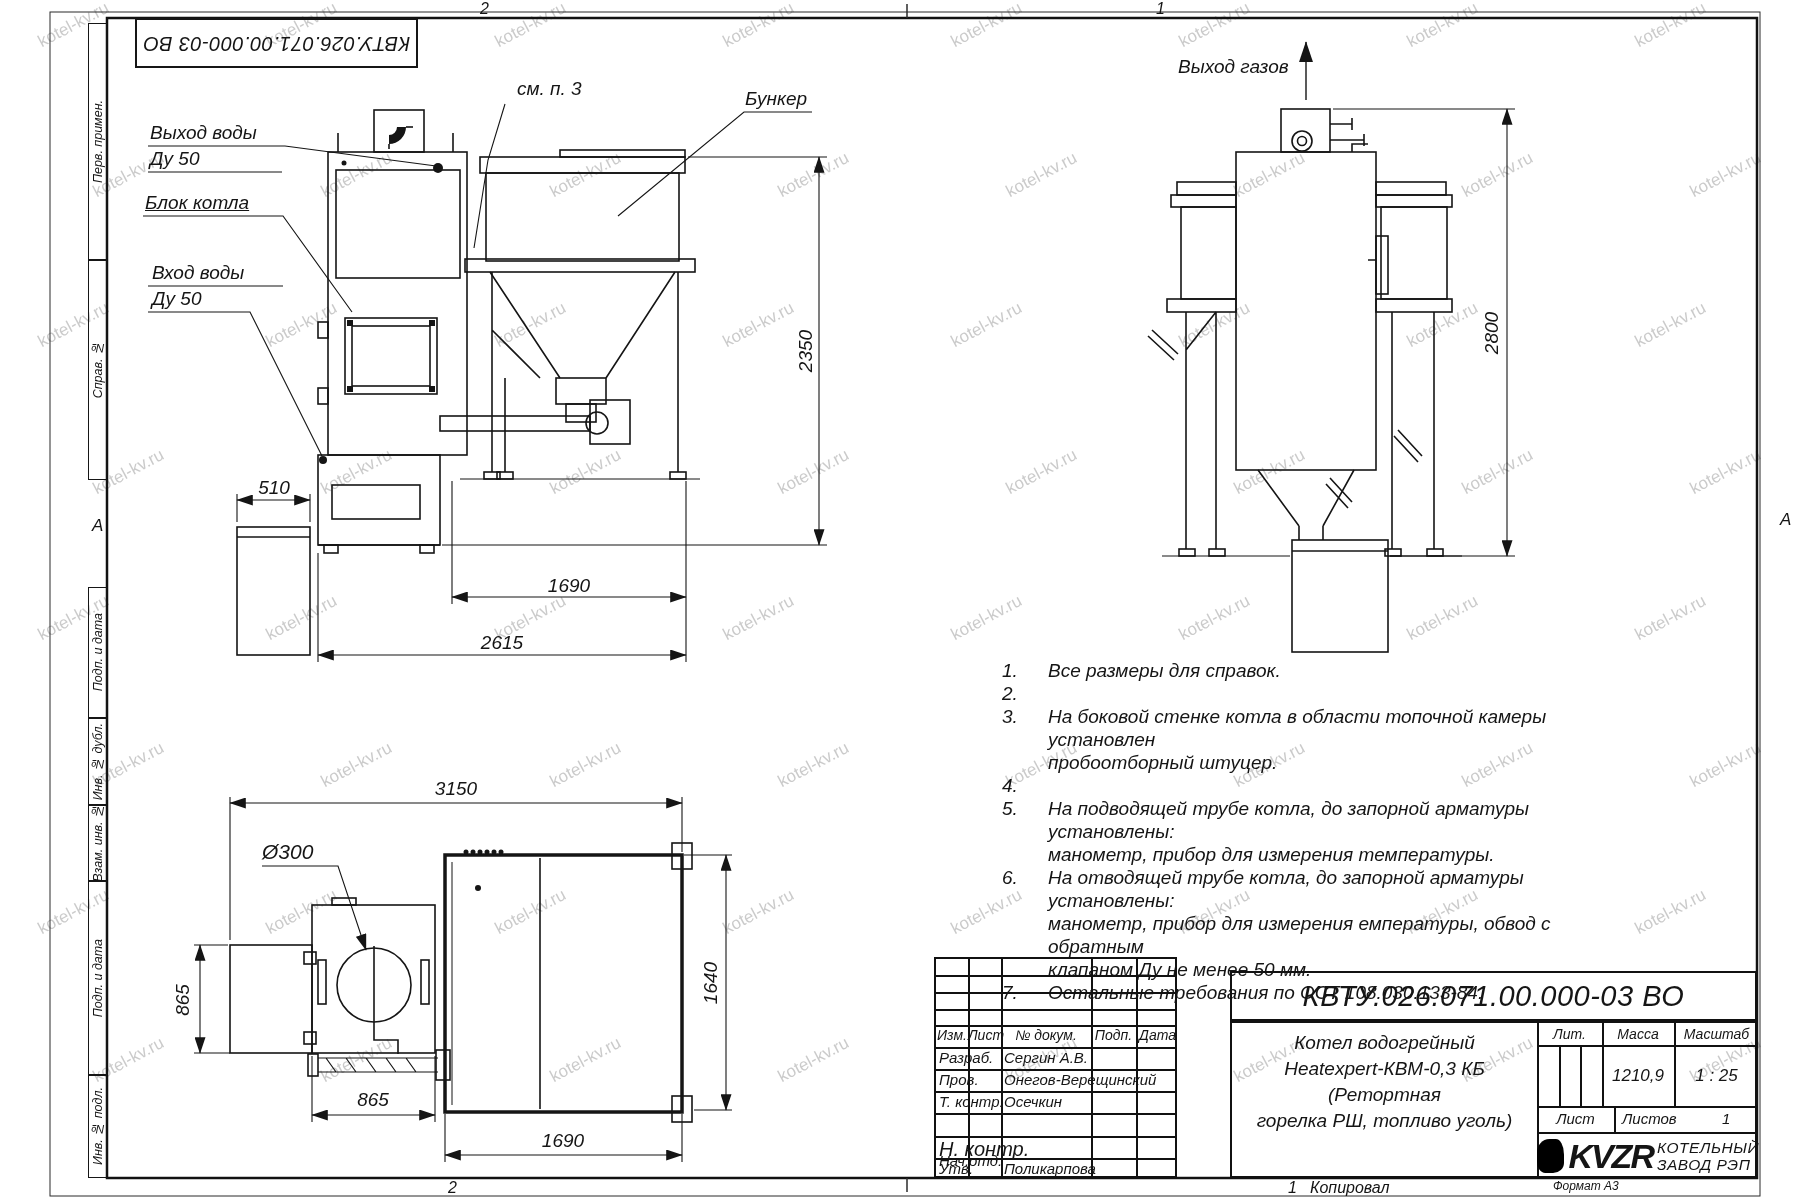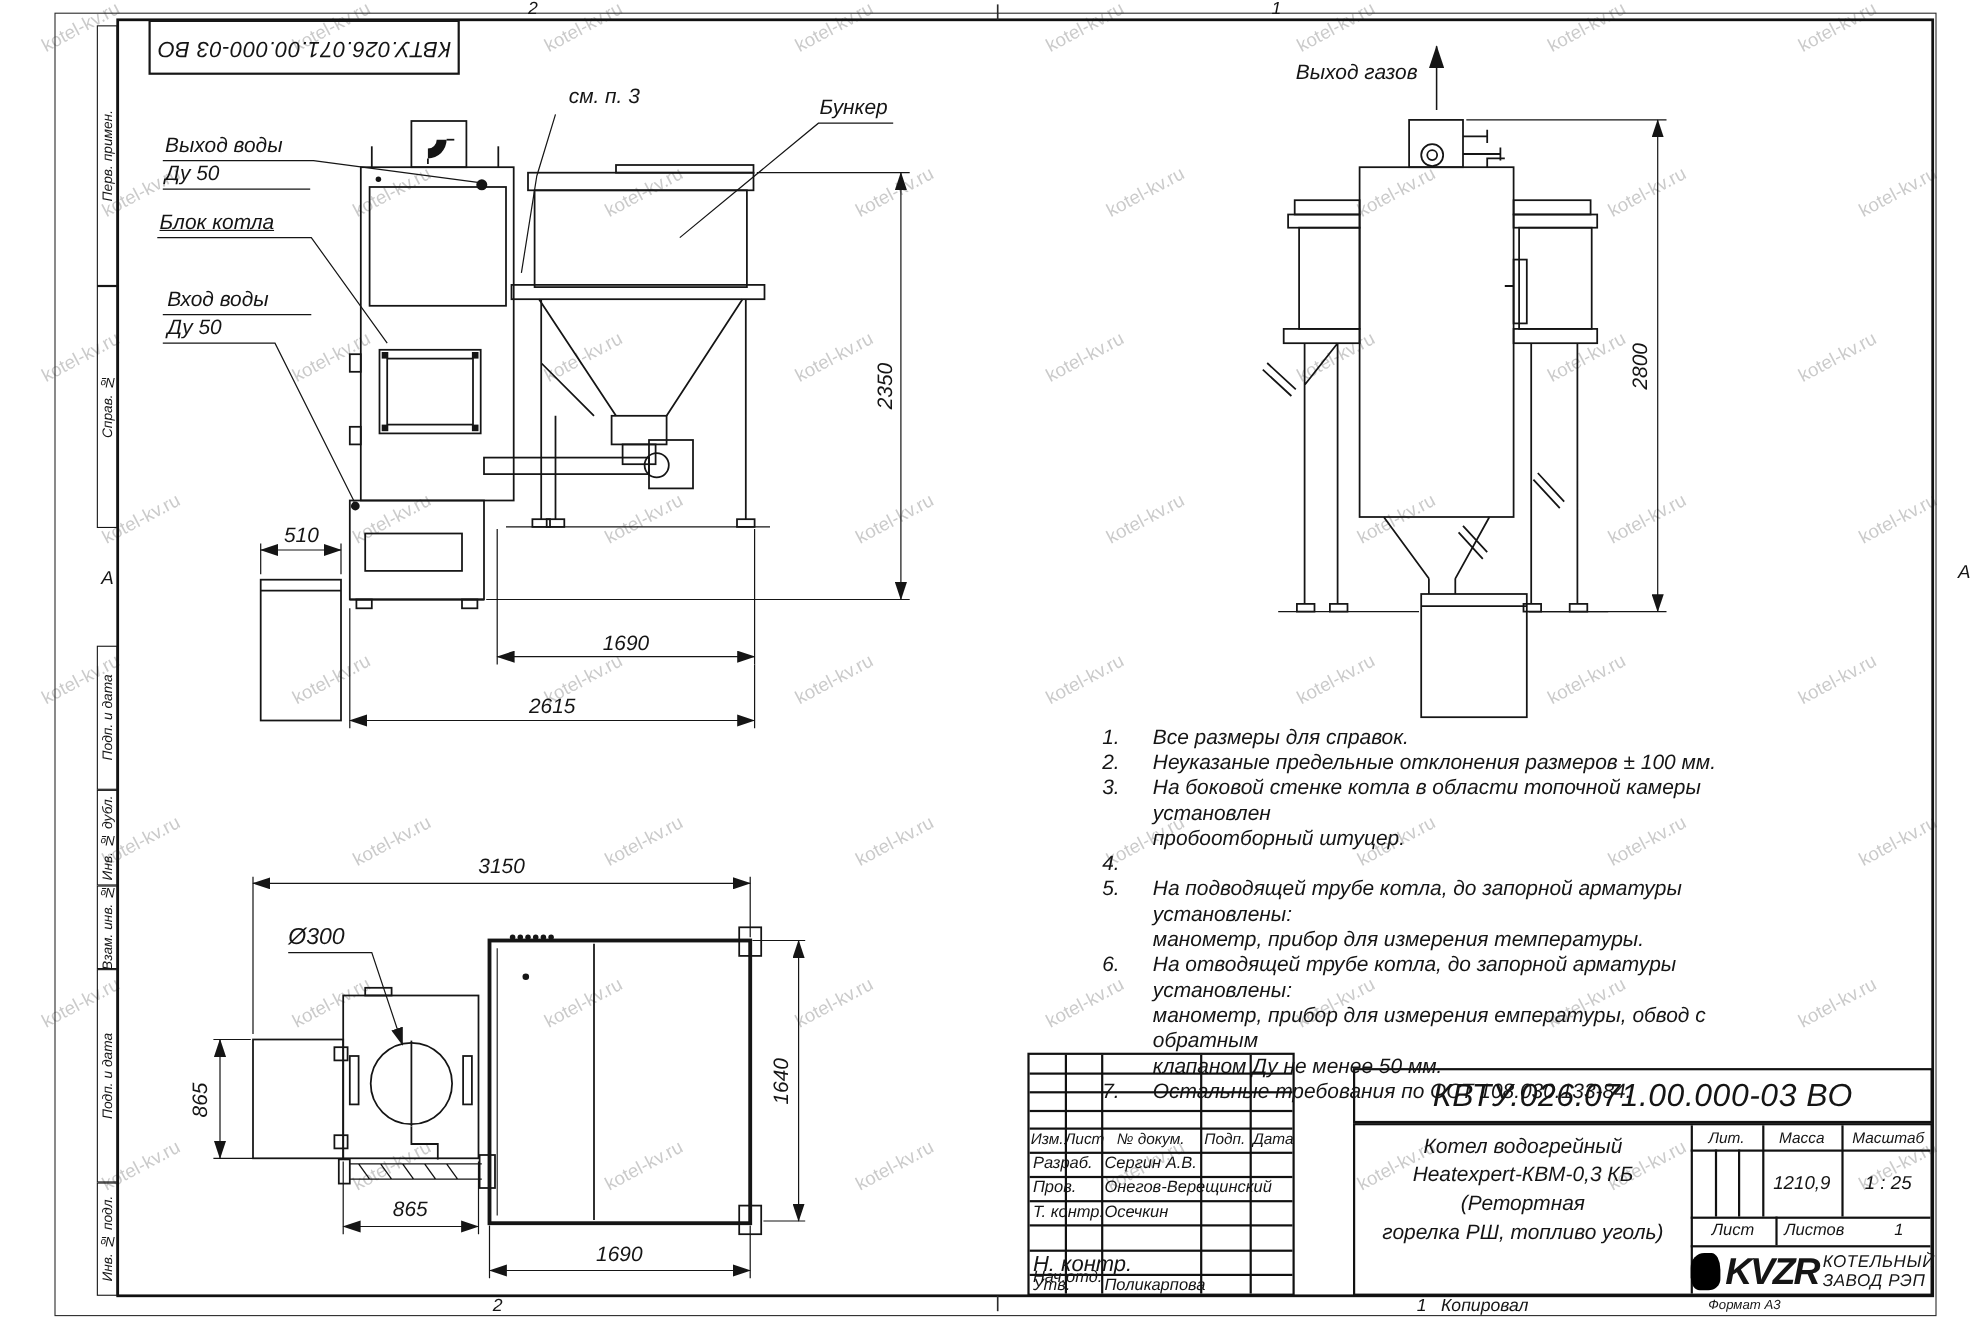--- a/index.html
+++ b/index.html
@@ -335,21 +335,20 @@
   <div class="t dim" style="left:531px;top:1130px;">1690</div>
   <div class="t dim rot" style="left:679px;top:972px;">1640</div>
 
   <div id="notes">
     <div class="note-row">
         <div class="note-num">1.</div>
         <div class="note-text">Все размеры для справок.</div>
       </div>
     <div class="note-row">
         <div class="note-num">2.</div>
-        <div class="note-text">Неуказаные предельные отклонения размеров ± 100 мм.</div>
       </div>
     <div class="note-row">
         <div class="note-num">3.</div>
         <div class="note-text">На боковой стенке котла в области топочной камеры установлен
 пробоотборный штуцер.</div>
       </div>
     <div class="note-row">
         <div class="note-num">4.</div>
       </div>
     <div class="note-row">

